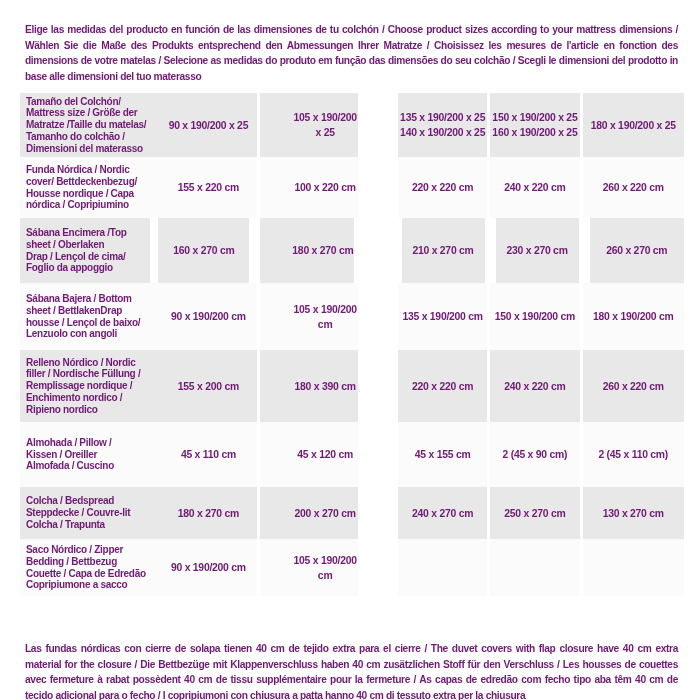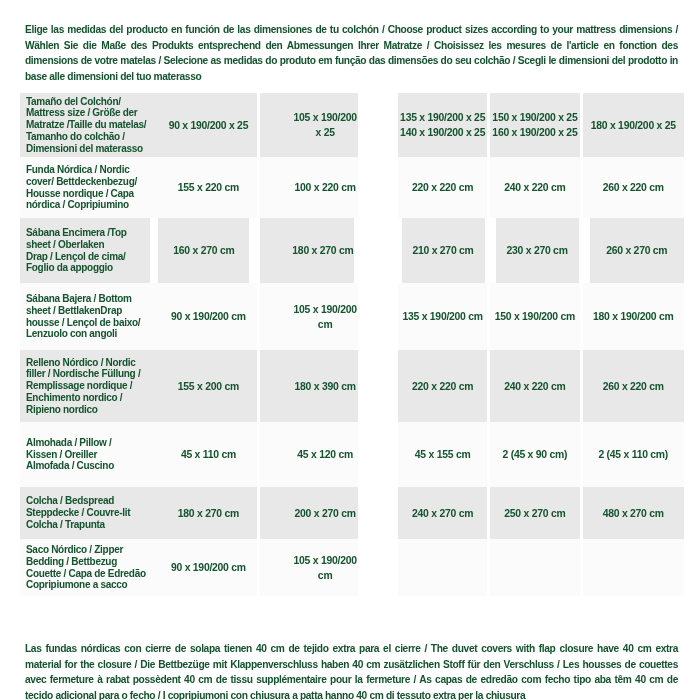--- a/index.html
+++ b/index.html
@@ -2,21 +2,21 @@
 <html><head>
 <meta charset="utf-8">
 <style>
   html,body{margin:0;padding:0;background:#ffffff;}
   .page{
     position:relative;
     width:700px;height:700px;
     background:#ffffff;
     font-family:"Liberation Sans",sans-serif;
     font-weight:bold;
-    color:#14532d;
+    color:#701a75;
     overflow:hidden;
   }
   .intro{
     position:absolute;top:12px;left:25px;right:22px;
     font-size:10.2px;line-height:15.5px;
     text-align:justify;
     letter-spacing:-0.35px;
   }
   .size-table{
     position:absolute;top:93px;left:20px;width:664px;
@@ -144,21 +144,21 @@
   </div>
 
   <div class="row">
     <div class="cell label">Colcha / Bedspread
 Steppdecke / Couvre-lit
 Colcha / Trapunta</div>
     <div class="cell v v1">180 x 270 cm</div>
     <div class="cell v v2">200 x 270 cm</div>
     <div class="cell v v3">240 x 270 cm</div>
     <div class="cell v v4">250 x 270 cm</div>
-    <div class="cell v v5">480 x 270 cm</div>
+    <div class="cell v v5">130 x 270 cm</div>
   </div>
 
   <div class="row">
     <div class="cell label">Saco Nórdico / Zipper
 Bedding / Bettbezug
 Couette  / Capa de Edredão
 Copripiumone a sacco</div>
     <div class="cell v v1">90 x 190/200 cm</div>
     <div class="cell v v2">105 x 190/200 cm</div>
     <div class="cell v v3"></div>

